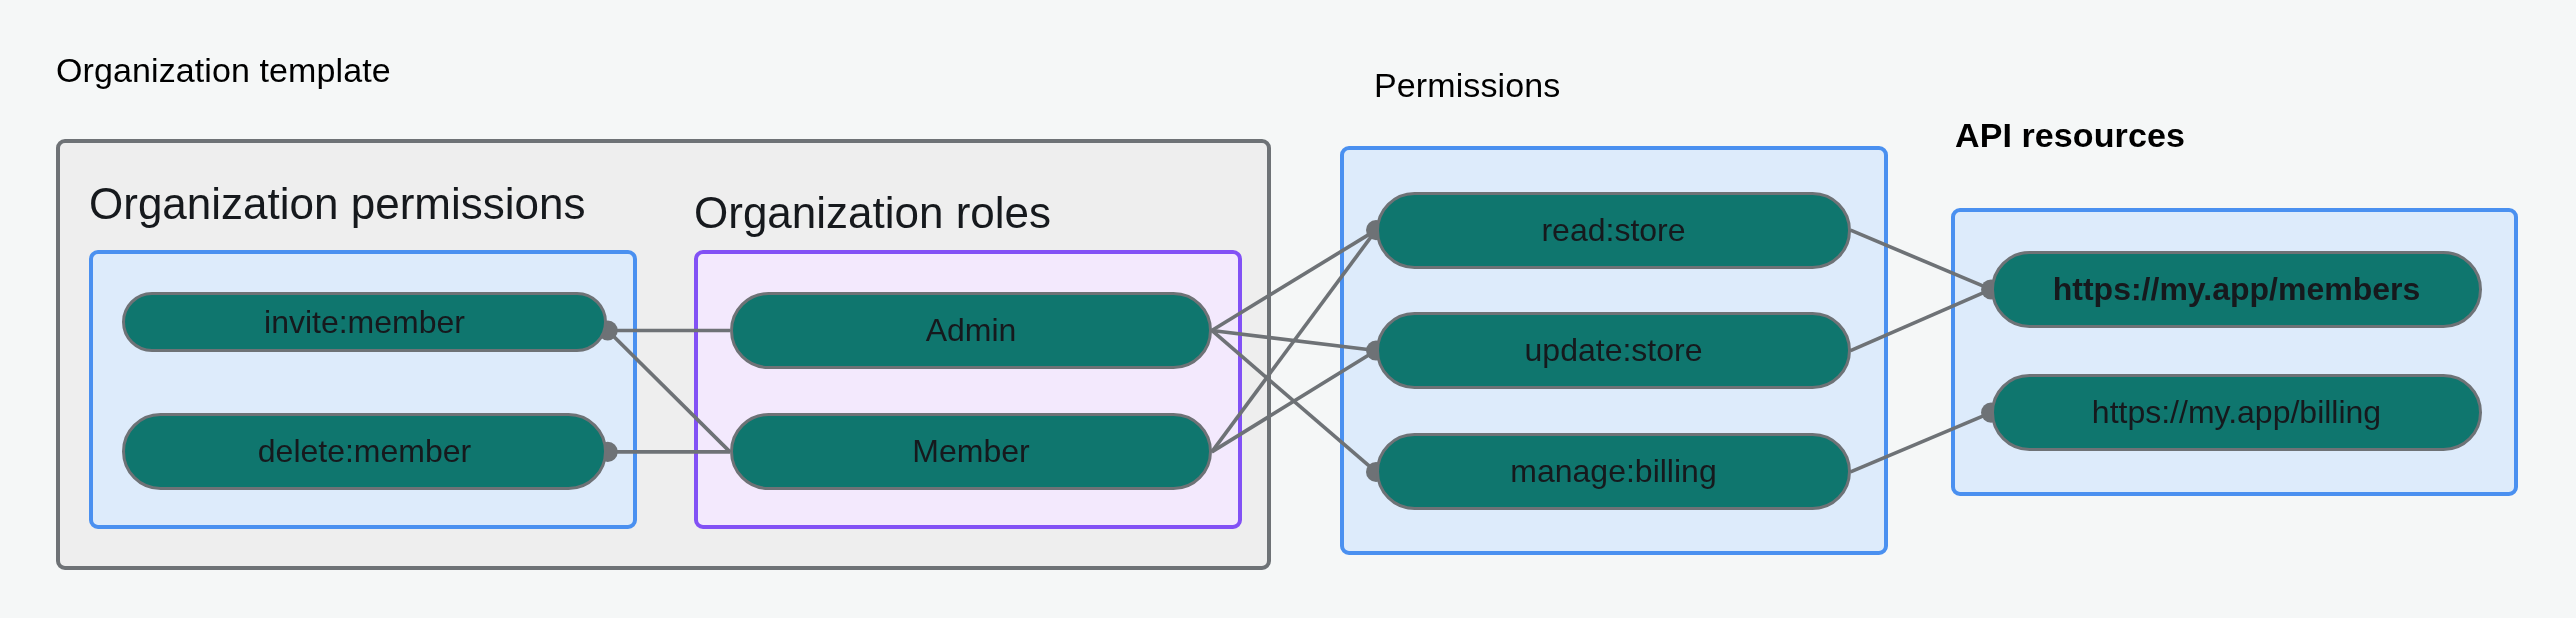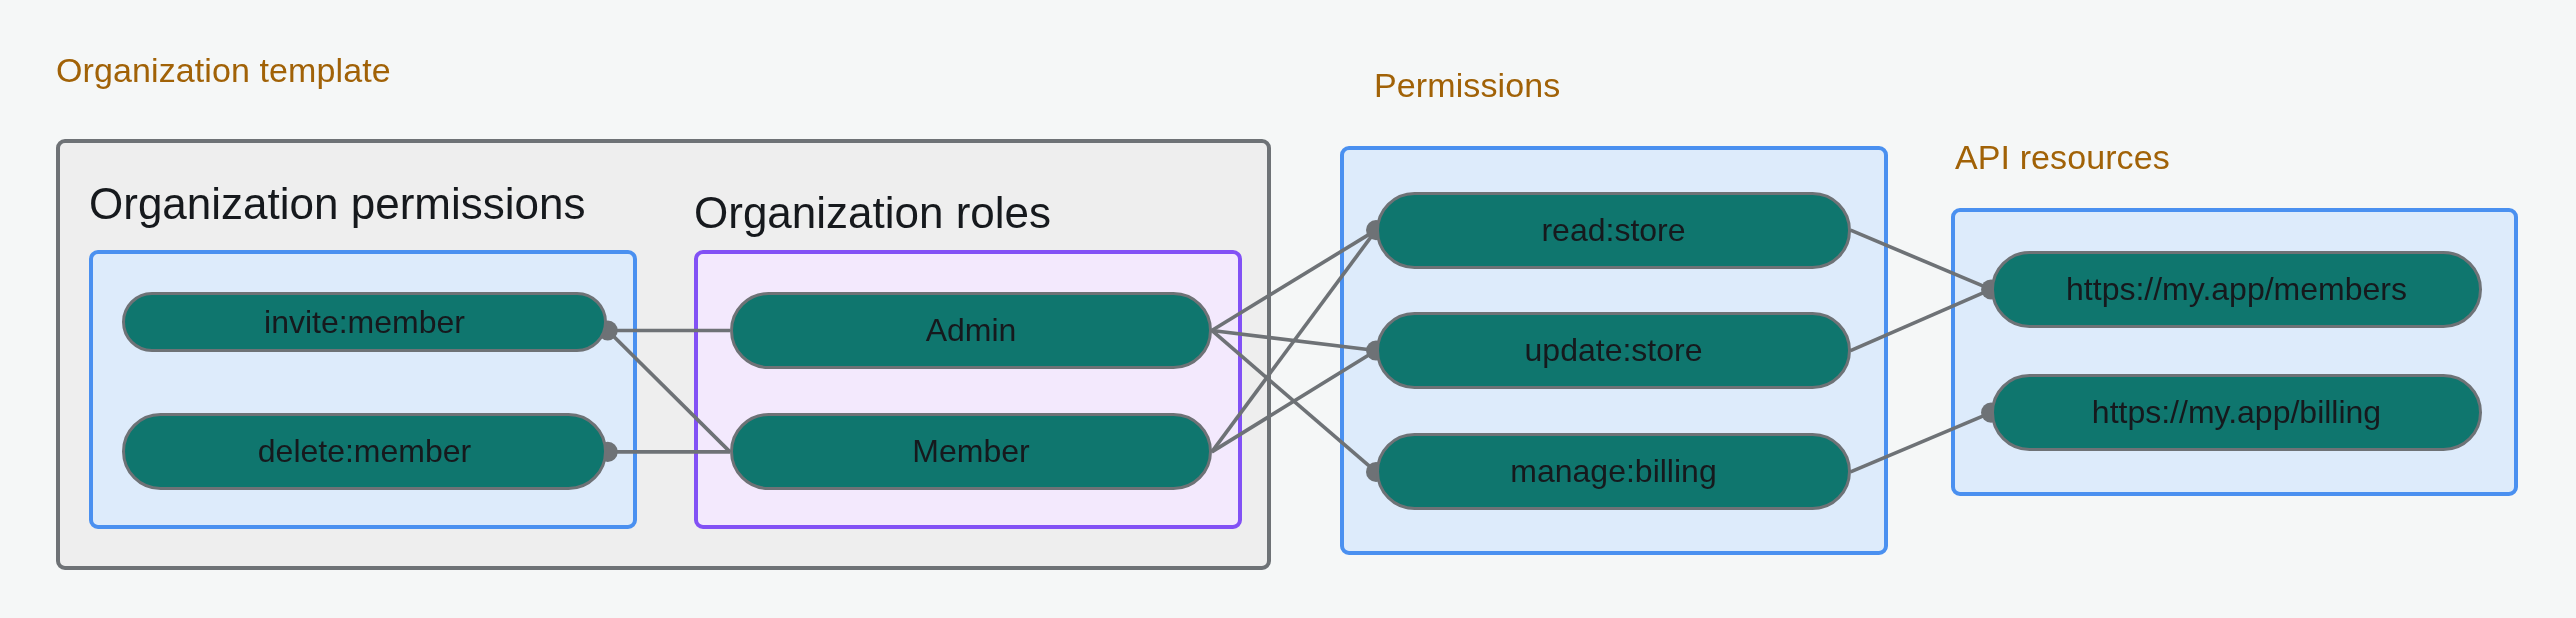--- a/index.html
+++ b/index.html
@@ -16,21 +16,21 @@
     width: 2576px;
     height: 619px;
     background: #f5f7f7;
     overflow: hidden;
   }
 
   
   .grp-label {
     position: absolute;
     font-size: 34px;
-    color: #a16207;
+    color: #000000;
     letter-spacing: 0.1px;
     white-space: nowrap;
     line-height: 1;
   }
   .sub-label {
     position: absolute;
     font-size: 44px;
     color: #16191d;
     white-space: nowrap;
     line-height: 1;
@@ -137,22 +137,22 @@
   <div class="grp-label" style="left:1343px; top:68px;margin-left:31px;">Permissions</div>
 
   <div class="box box-blue" style="left:1340px; top:146px; width:548px; height:409px;"></div>
 
   <div class="pill" style="left:1376px; top:192px; width:475px; height:77px;">read:store</div>
 
   <div class="pill" style="left:1376px; top:433px; width:475px; height:77px;">manage:billing</div>
 
   <div class="pill" style="left:1376px; top:312px; width:475px; height:77px;">update:store</div>
 
-  <div class="grp-label" style="left:1955px; top:140px;">API resources</div>
+  <div class="grp-label" style="left:1955px; top:118px;font-weight:bold;">API resources</div>
 
   <div class="box box-blue" style="left:1951px; top:208px; width:567px; height:288px;"></div>
 
-  <div class="pill" style="left:1991px; top:251px; width:491px; height:77px;">https://my.app/members</div>
+  <div class="pill" style="left:1991px; top:251px; width:491px; height:77px;font-weight:bold;">https://my.app/members</div>
 
   <div class="pill" style="left:1991px; top:374px; width:491px; height:77px;">https://my.app/billing</div>
 
 </div>
 
 
 </body></html>

